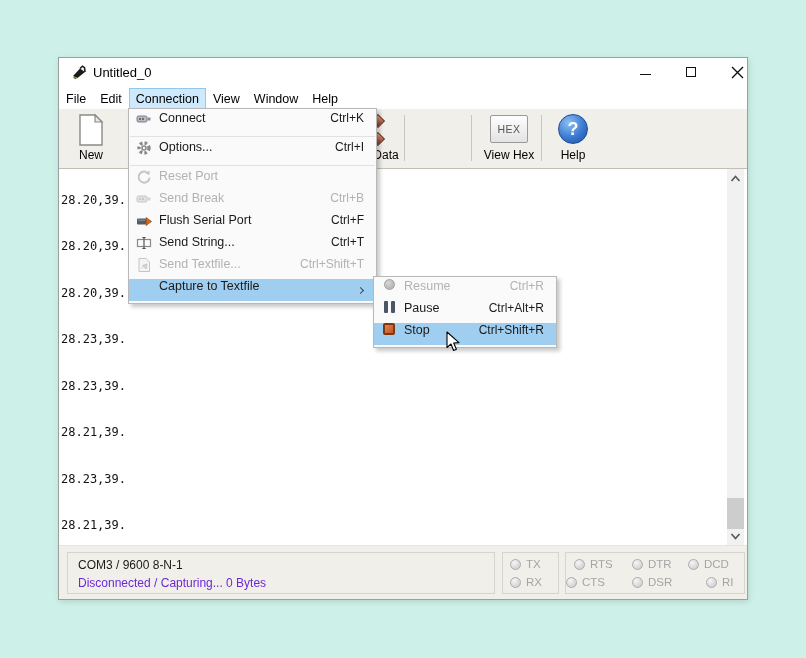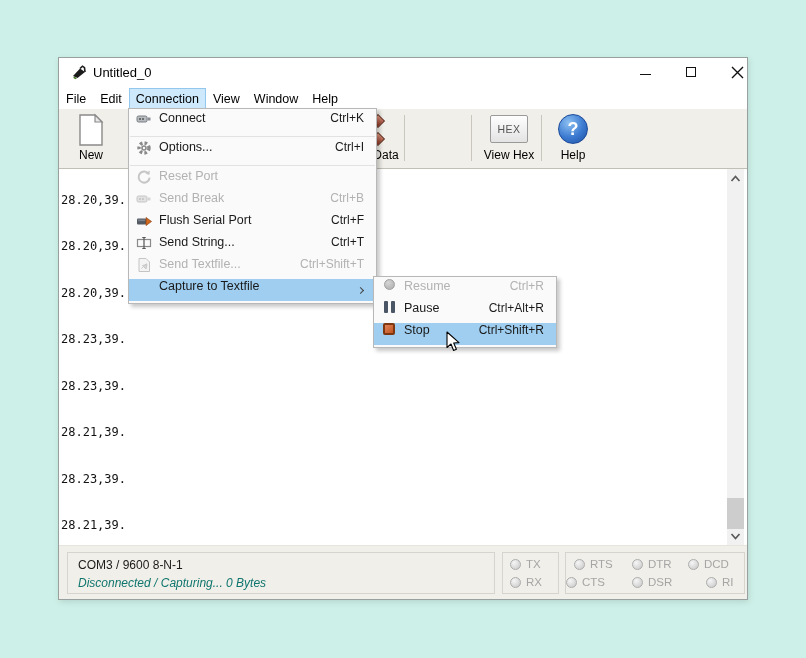--- a/index.html
+++ b/index.html
@@ -58,21 +58,21 @@
   .sb-up { top:2px; } .sb-down { bottom:2px; }
   .sb-thumb { position:absolute; left:0; top:329px; width:17px; height:31px; background:#cdcdcd; }
 
   
   .statusbar { position:absolute; left:0; bottom:0; width:100%; height:54px; background:#f1efe9; border-top:1px solid #e7e4de; }
   .panel { position:absolute; top:6px; height:42px; border:1px solid #d7d4cd; background:#f1efe9; }
   .p-left { left:8px; width:428px; padding:4px 10px; }
   .p-tx { left:443px; width:57px; }
   .p-leds { left:506px; width:180px; }
   .st1 { font-size:12px; color:#1a1a1a; line-height:16px; }
-  .st2 { font-size:12px; color:#0f766e; line-height:16px; margin-top:2px;font-style:italic; }
+  .st2 { font-size:12px; color:#6d28d9; line-height:16px; margin-top:2px; }
   .ledrow { position:absolute; display:flex; align-items:center; gap:5px; }
   .led { width:11px; height:11px; border-radius:50%; border:1px solid #adadad;
          background:radial-gradient(circle at 35% 30%, #f6f6f6, #c6c6c6); }
   .ledlbl { font-size:11.5px; color:#a5a5a5; }
 
   
   .menu { position:absolute; background:#fafafa; border:1px solid #b8b8b8;
           box-shadow:3px 3px 4px rgba(0,0,0,.22); padding:2px 0; z-index:10; }
   .conn-menu { left:128px; top:108px; width:249px; }
   .cap-menu  { left:373px; top:276px; width:184px; z-index:11; }

